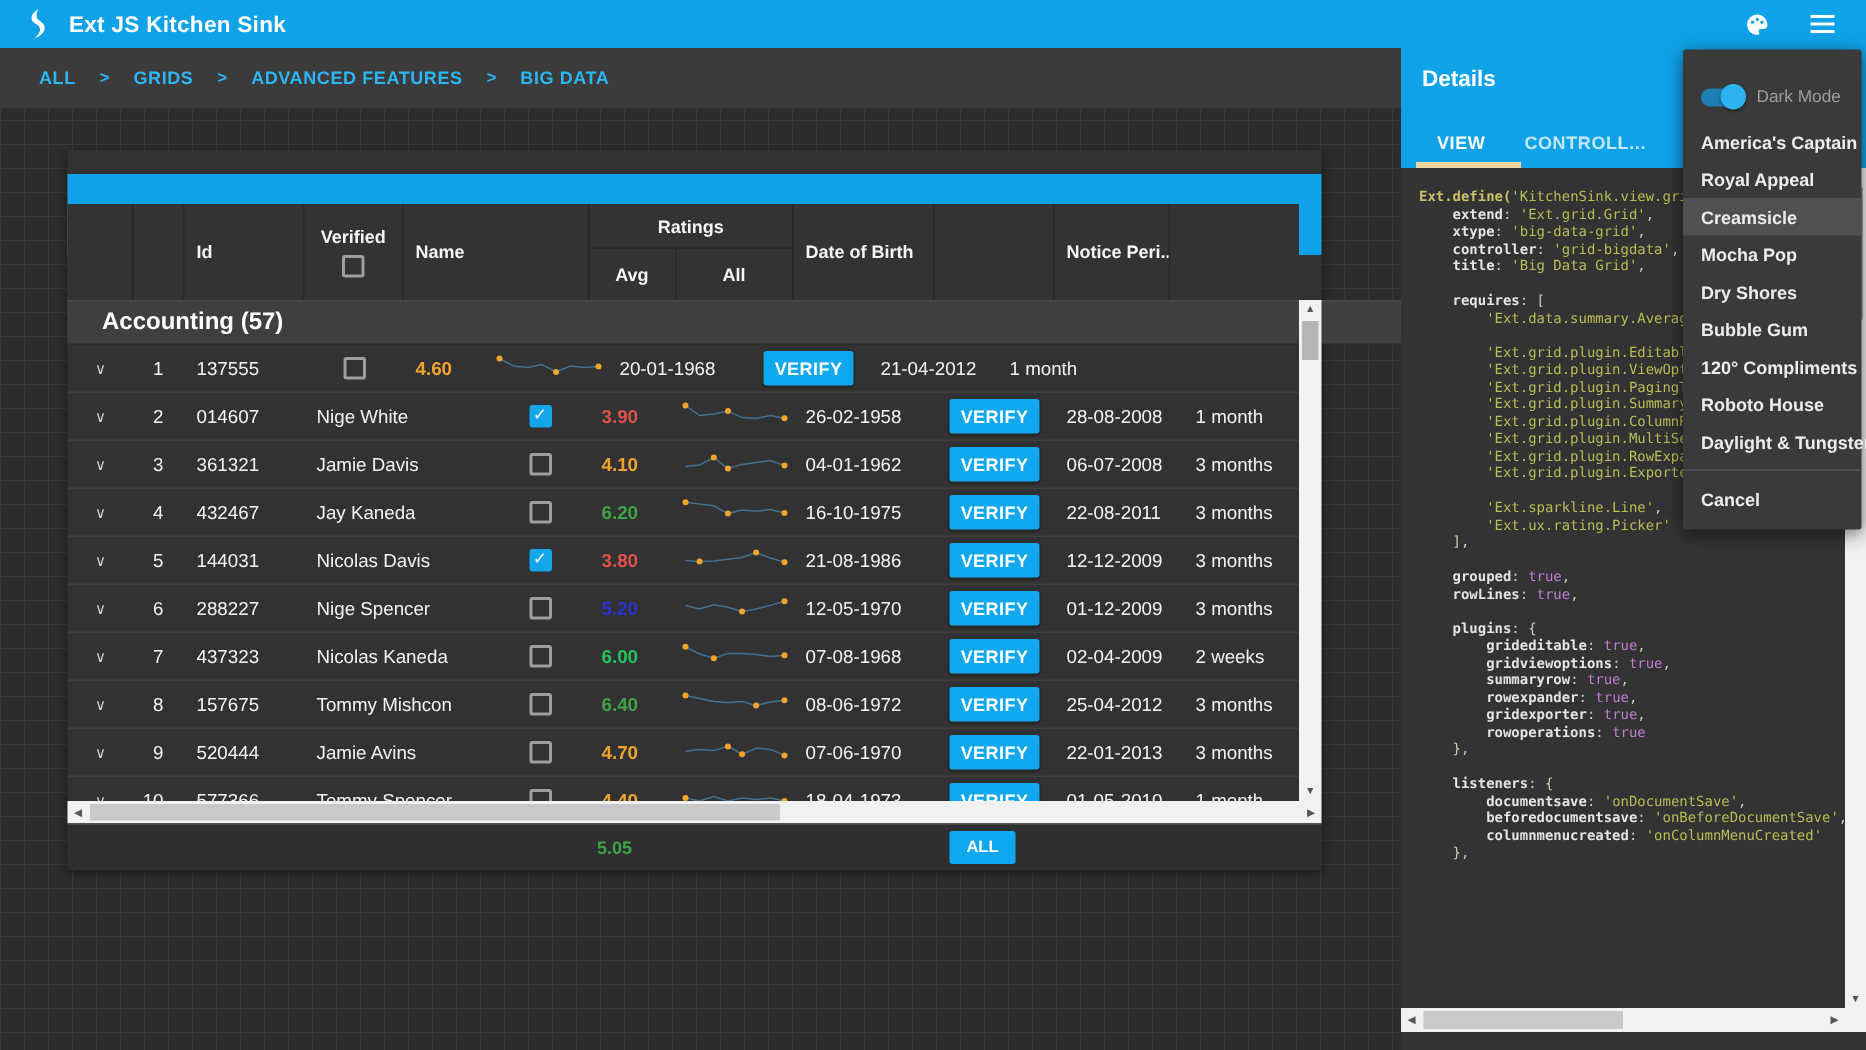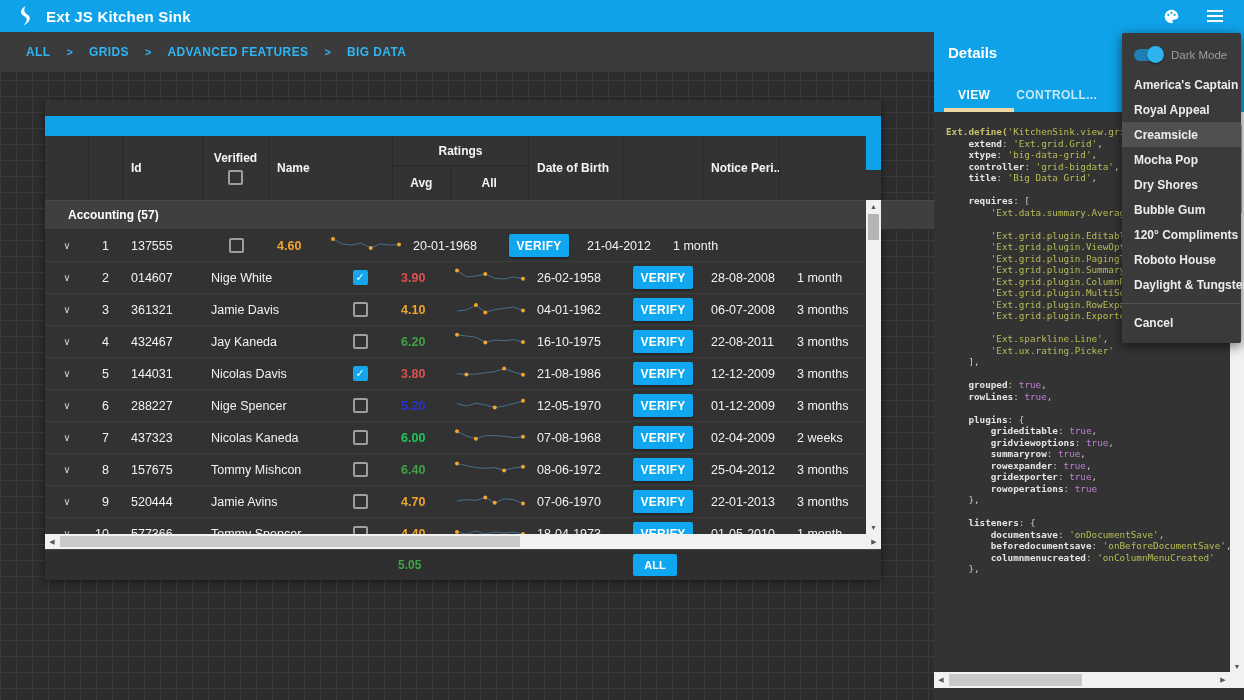--- a/index.html
+++ b/index.html
@@ -42,21 +42,21 @@
   .w-exp{width:44px} .w-num{width:34px} .w-id{width:80px} .w-name{width:124px} .w-ver{width:66px}
   .w-dob{width:94px} .w-verify{width:80px} .w-join{width:86px} .w-notice{width:77px; overflow:hidden; white-space:nowrap;}
   .hgroup { width:136px; display:flex; flex-direction:column; border-right:1px solid #282828; }
   .hgl { height:30px; display:flex; align-items:center; justify-content:center; border-bottom:1px solid #282828; }
   .hgr { flex:1; display:flex; }
   .hc2 { display:flex; align-items:center; justify-content:center; }
   .w-avg{width:58px; border-right:1px solid #282828;} .w-all{width:78px}
   
   .grouphdr { position:absolute; left:0; top:100px; width:948px; height:30px; background:#3f3f3f;
     border-top:1px solid #4a4a4a; border-bottom:1px solid #2b2b2b;
-    display:flex; align-items:center; padding-left:23px; color:#fff; font-weight:bold; font-size:12px; }
+    display:flex; align-items:center; padding-left:23px; color:#fff; font-weight:bold; font-size:16px; }
   
   .rows { position:absolute; left:0; top:130px; width:821px; height:304px; overflow:hidden; }
   .row { display:flex; height:32px; background:#323232; border-bottom:1px solid #3e3e3e; align-items:center; }
   .cell { display:flex; align-items:center; height:100%; color:#f2f2f2; font-size:12.5px; }
   .c-exp{width:44px; justify-content:center;} .c-num{width:34px; justify-content:flex-end; padding-right:14px;}
   .c-id{width:80px; padding-left:8px;} .c-name{width:124px; padding-left:8px;}
   .c-ver{width:66px; justify-content:center;}
   .c-avg{width:58px; padding-left:8px; font-weight:bold;}
   .c-spark{width:78px;}
   .c-dob{width:94px; padding-left:8px;} .c-join{width:86px; padding-left:8px;} .c-notice{width:77px; padding-left:8px;}
@@ -103,21 +103,21 @@
   .vscroll2 .arr { position:absolute; left:0; width:14px; height:12px; color:#555; font-size:7px;
     display:flex; align-items:center; justify-content:center; cursor:pointer; }
   .vscroll2 .thumb { position:absolute; left:2px; top:13px; width:10px; height:88px; background:#a9a9a9; cursor:pointer; }
   .hscroll2 { position:absolute; left:0; bottom:12px; width:296px; height:16px; background:#f1f1f1; }
   .hscroll2 .arr { position:absolute; top:0; width:14px; height:16px; color:#555; font-size:7px;
     display:flex; align-items:center; justify-content:center; cursor:pointer; }
   .hscroll2 .thumb { position:absolute; top:2px; left:15px; width:45%; height:12px; background:#c9c9c9; cursor:pointer; }
   .corner2 { position:absolute; right:0; bottom:12px; width:14px; height:16px; background:#f1f1f1; }
   
   .menu { position:absolute; left:1122px; top:33px; width:119px; background:#3a3a3a; z-index:50;
-    box-shadow:0 3px 12px rgba(0,0,0,.55); padding:5px 0 6px 0; border-radius:2px; }
+    box-shadow:0 3px 12px rgba(0,0,0,.55); padding:15px 0 6px 0; border-radius:2px; }
   .mi-toggle { height:34px; display:flex; align-items:center; gap:9px; padding:0 12px; cursor:pointer; }
   .toggle { position:relative; width:28px; height:12px; border-radius:6px; background:#1f7fb5; flex:none; }
   .toggle .knob { position:absolute; right:-2px; top:-3px; width:17px; height:17px; border-radius:50%;
     background:#2db3f0; box-shadow:0 1px 2px rgba(0,0,0,.5); }
   .mi-toggle .lbl { color:#9e9e9e; font-size:11.5px; }
   .mi { height:25px; display:flex; align-items:center; padding:0 12px; color:#ececec;
     font-size:12px; font-weight:600; cursor:pointer; white-space:nowrap; }
   .mi.hl { background:#505050; }
   .mi-cancel { margin-top:6px; border-top:1px solid #525252; padding-top:5px; }
   .mi-cancel .mi { height:28px; }

